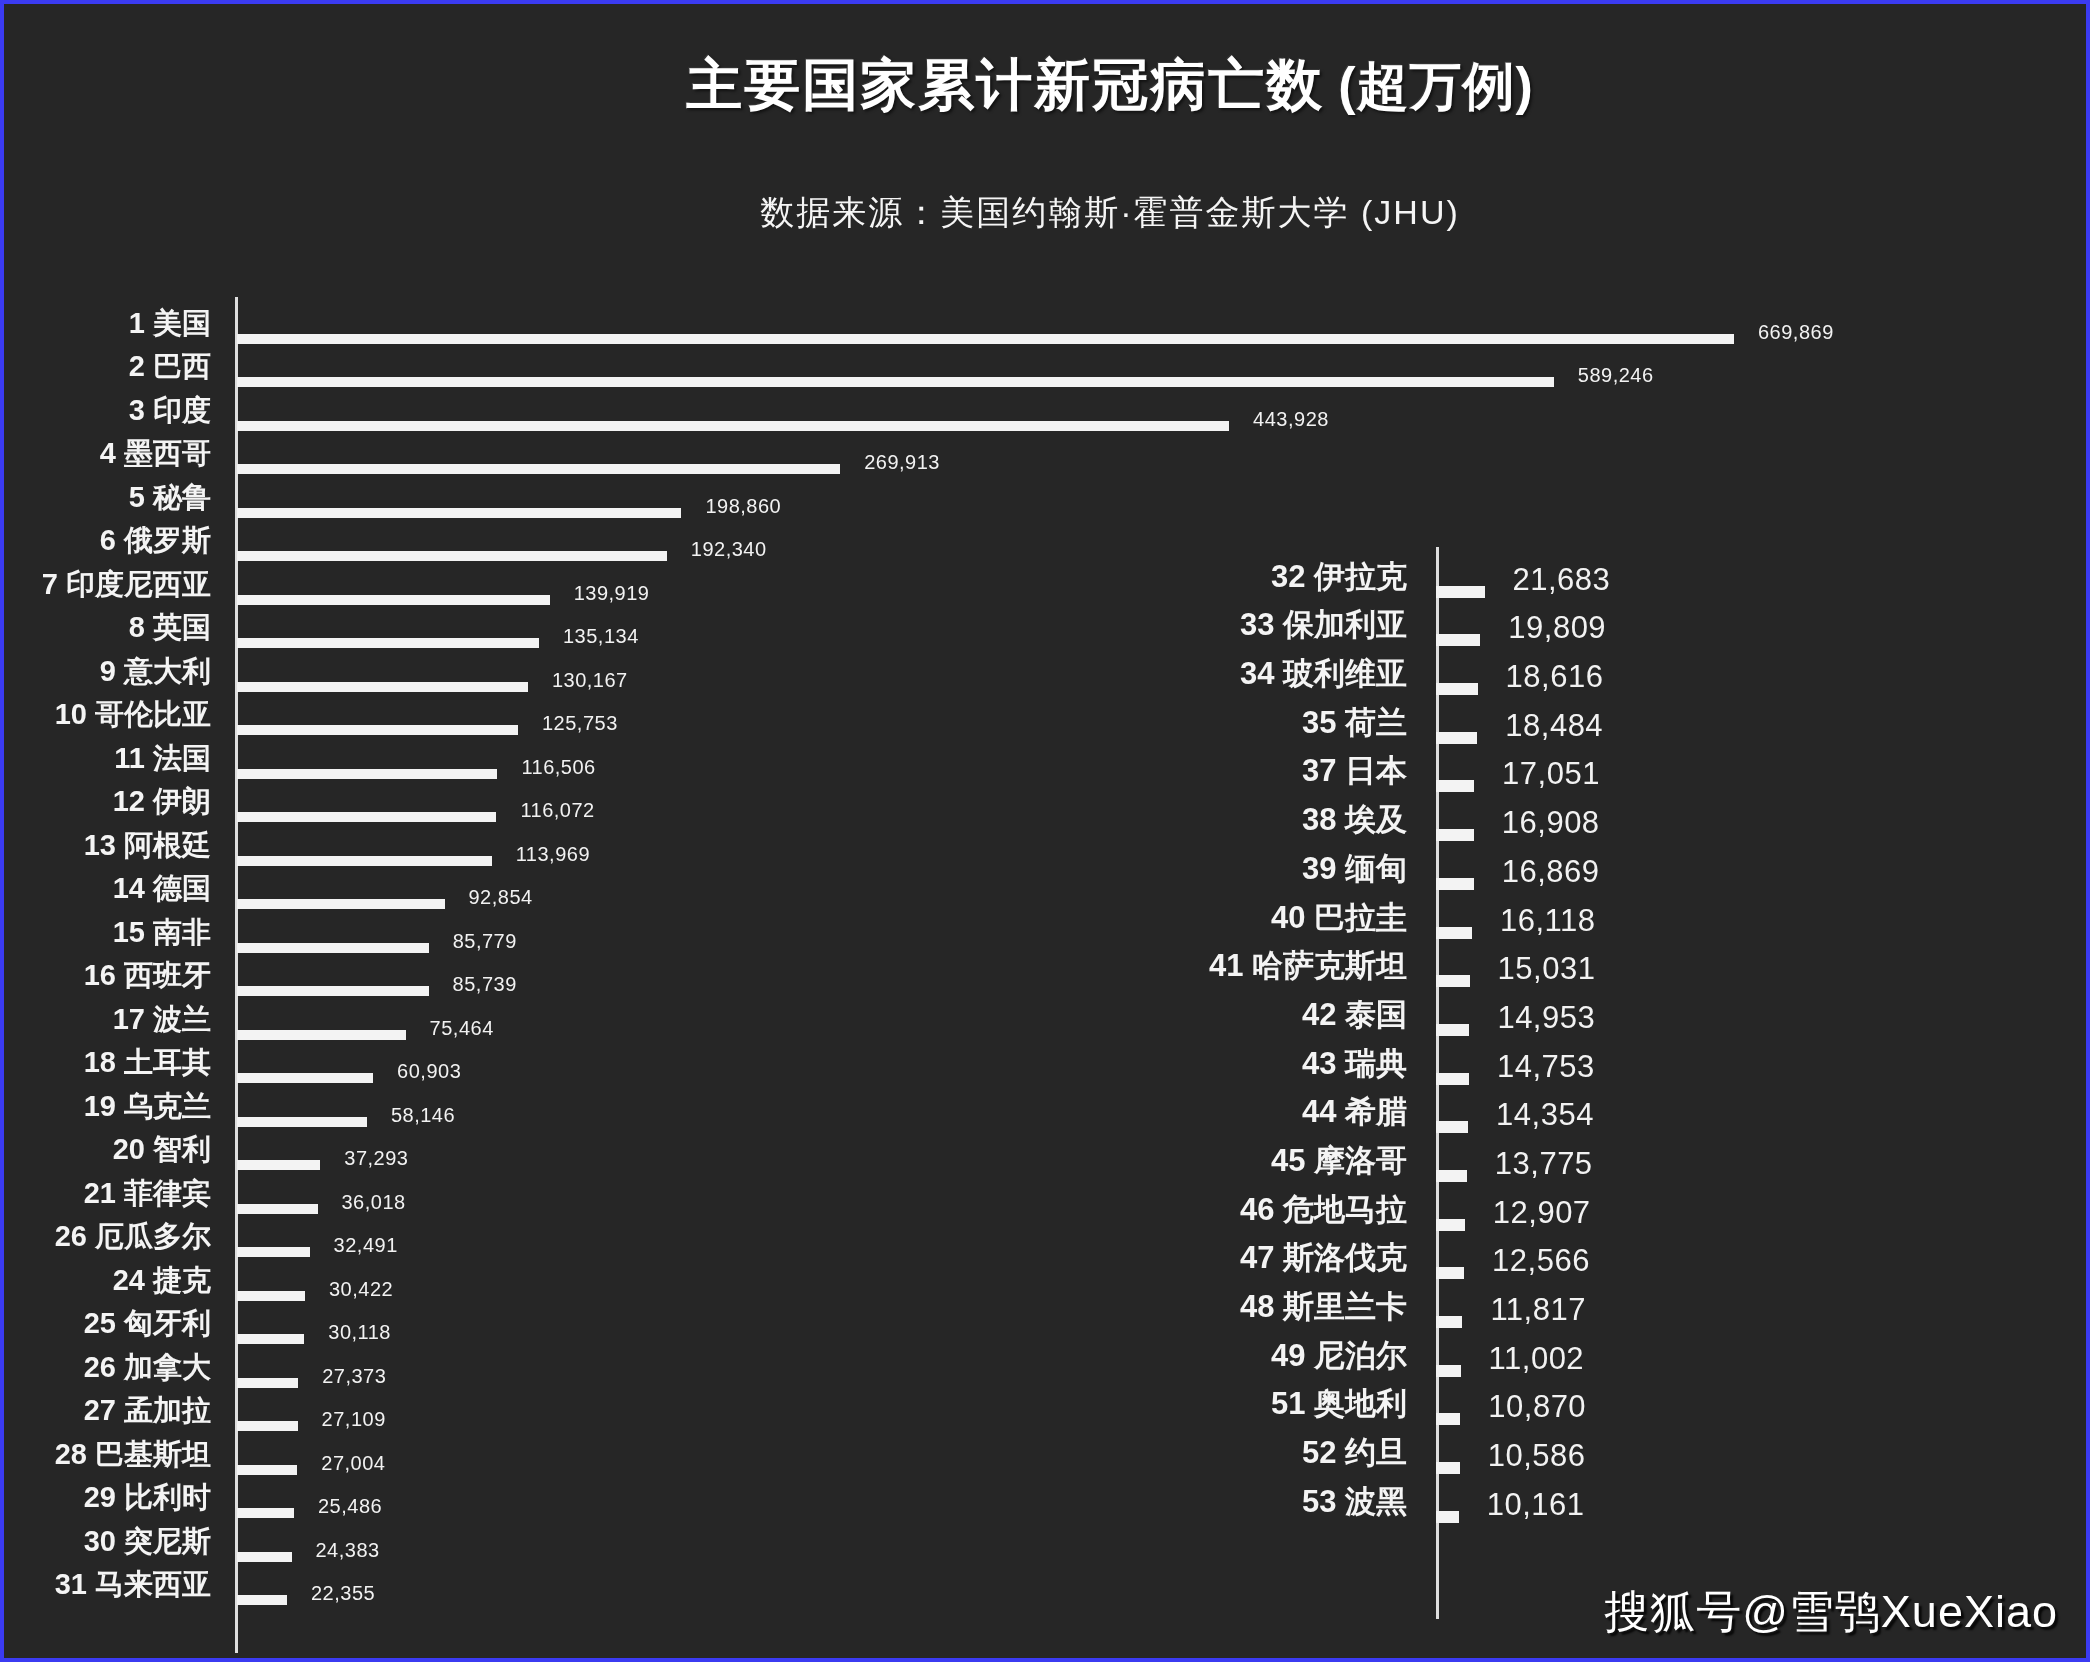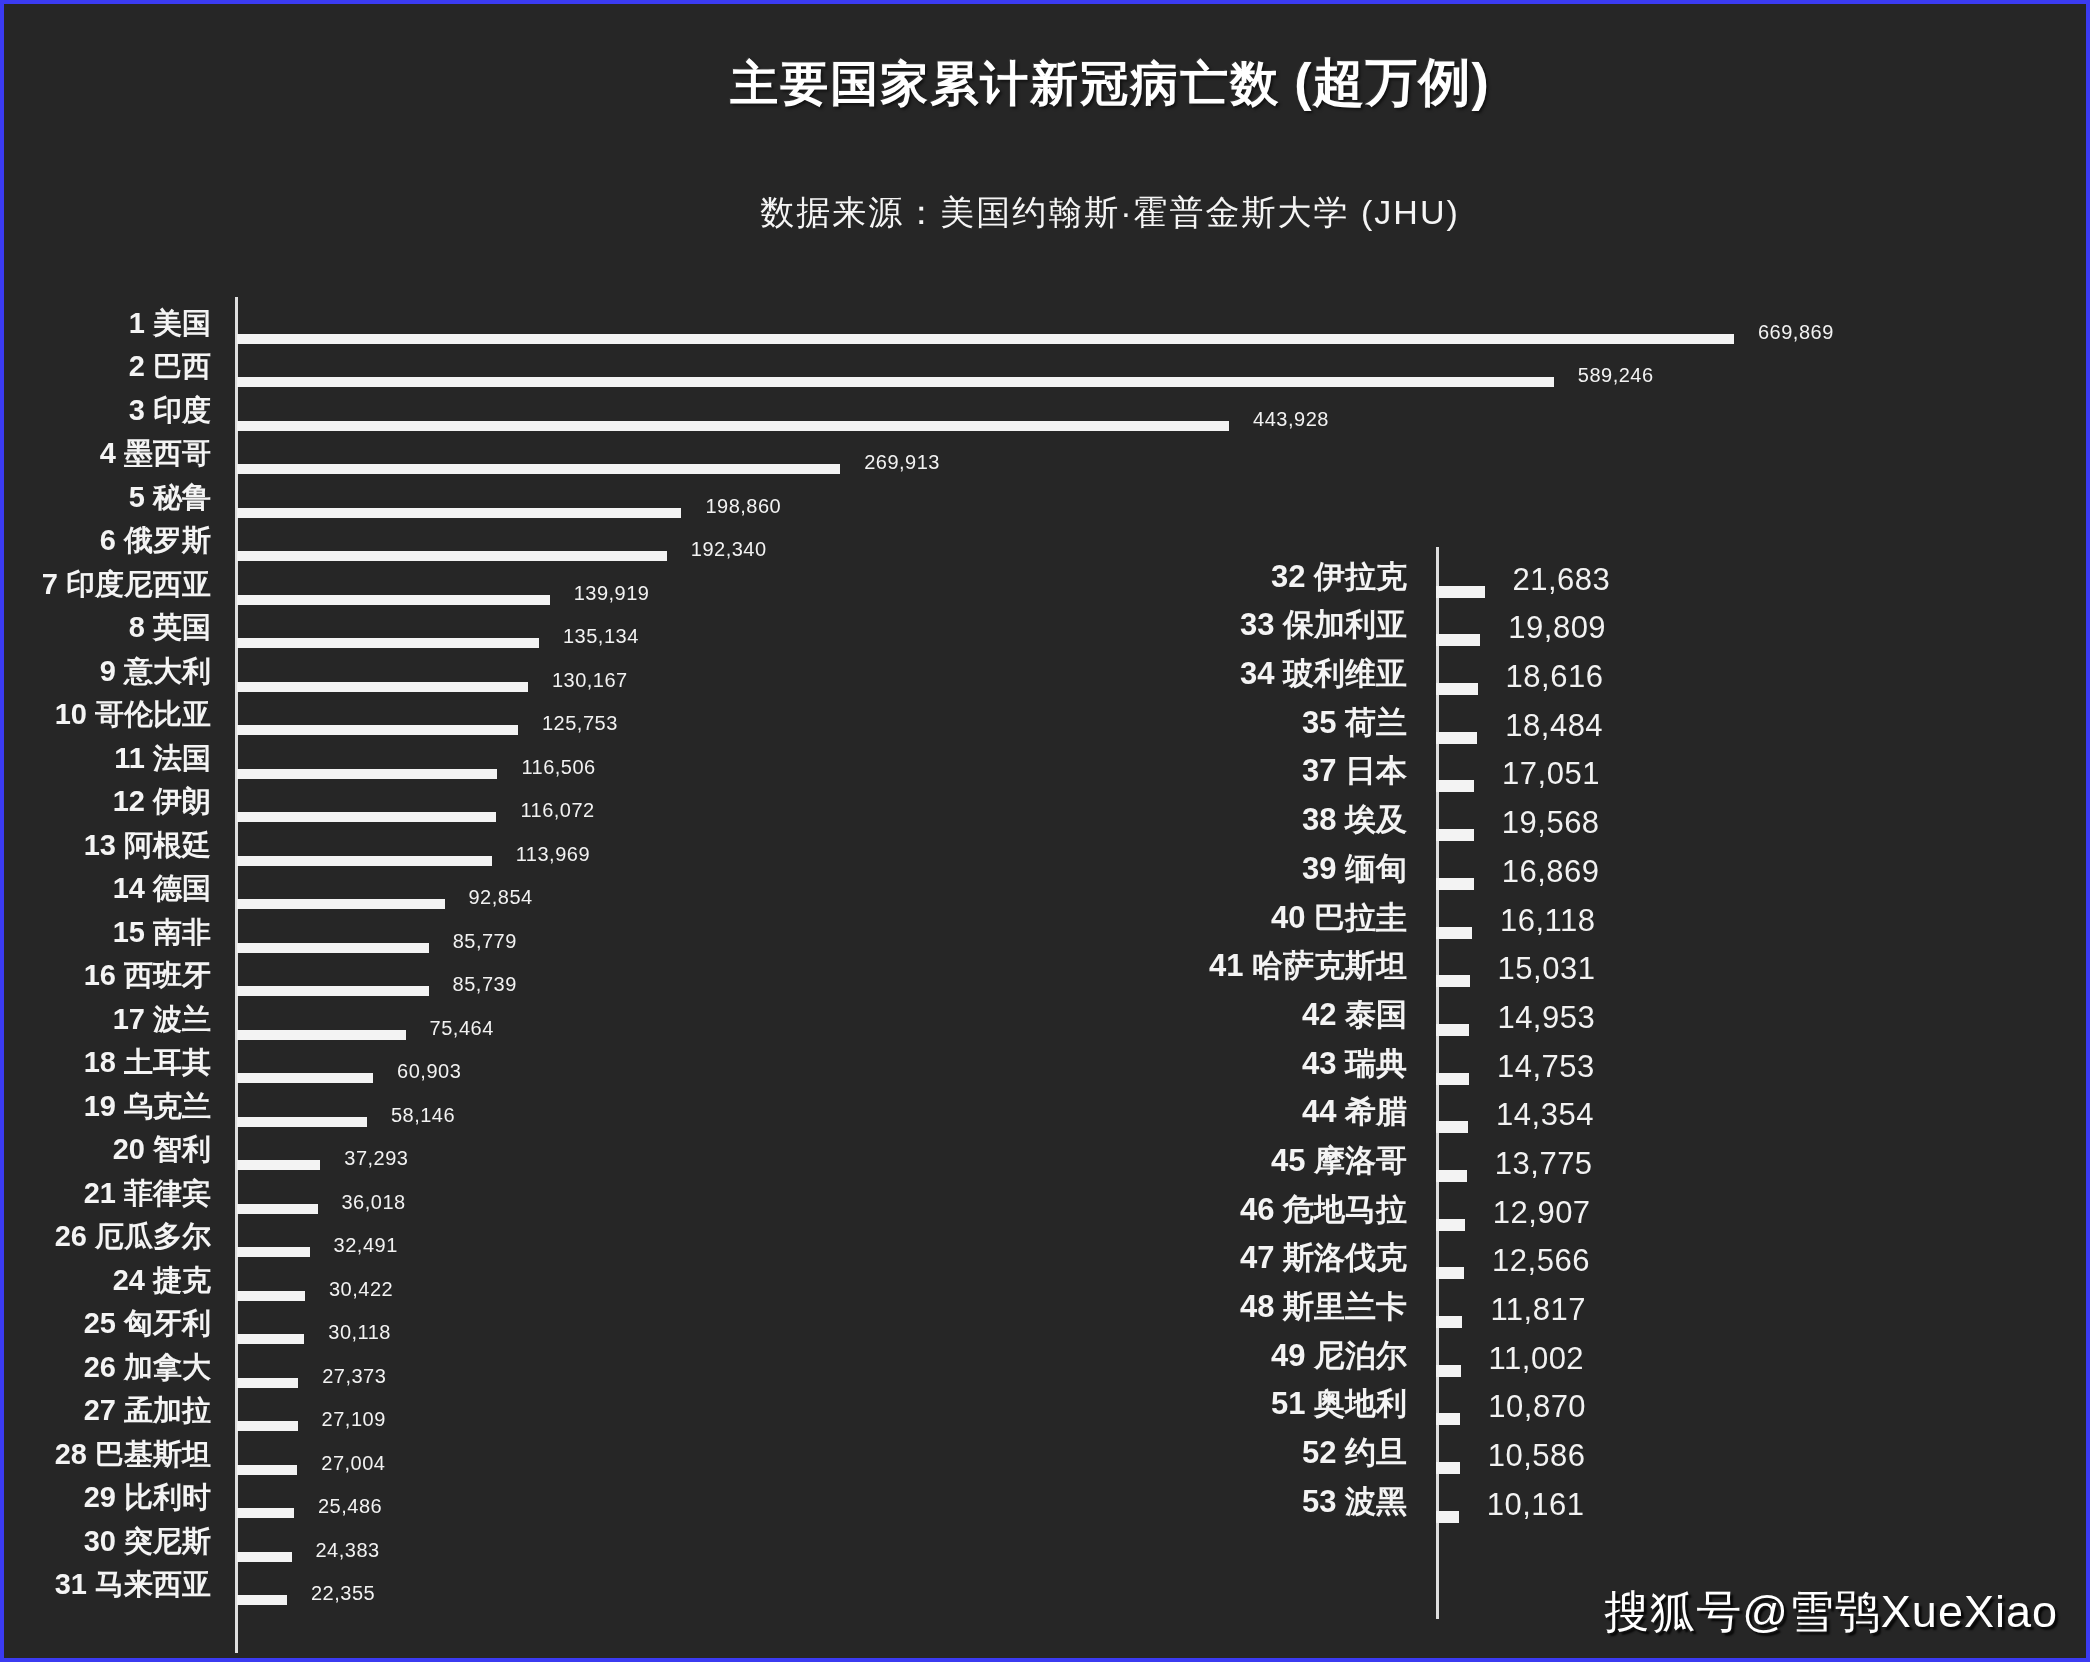--- a/index.html
+++ b/index.html
@@ -13,21 +13,21 @@
     font-family:"Liberation Sans","DejaVu Sans",sans-serif;
     color:#f2f2f2;
   }
   .title{
     position:absolute;top:44px;left:0;right:0;
     text-align:center;white-space:nowrap;
     color:#ffffff;font-weight:700;
     text-shadow:2px 2px 3px rgba(0,0,0,.55), -1px -1px 0 rgba(255,255,255,.08);
     padding-left:130px;
   }
-  .title .main{font-size:48px;letter-spacing:2px;}
+  .title .main{font-size:56px;letter-spacing:2px;}
   .title .suffix{font-size:52px;margin-left:14px;letter-spacing:1px;}
   .subtitle{
     position:absolute;top:186px;left:0;right:0;
     text-align:center;padding-left:130px;
     font-size:34px;color:#f5f5f5;letter-spacing:2px;white-space:nowrap;
   }
   .axis{position:absolute;width:3px;background:#dedede;}
   .axis-left{left:231px;top:293px;height:1356px;}
   .axis-right{left:1432px;top:543px;height:1072px;}
   .rows{position:absolute;}
@@ -280,21 +280,21 @@
 
     <div class="row">
       <div class="row-label">37 日本</div>
       <div class="bar" style="width: 38.1px; background: rgb(243, 243, 243);"></div>
       <div class="row-value">17,051</div>
     </div>
 
     <div class="row">
       <div class="row-label">38 埃及</div>
       <div class="bar" style="width: 37.8px; background: rgb(243, 243, 243);"></div>
-      <div class="row-value">19,568</div>
+      <div class="row-value">16,908</div>
     </div>
 
     <div class="row">
       <div class="row-label">39 缅甸</div>
       <div class="bar" style="width: 37.7px; background: rgb(243, 243, 243);"></div>
       <div class="row-value">16,869</div>
     </div>
 
     <div class="row">
       <div class="row-label">40 巴拉圭</div>

